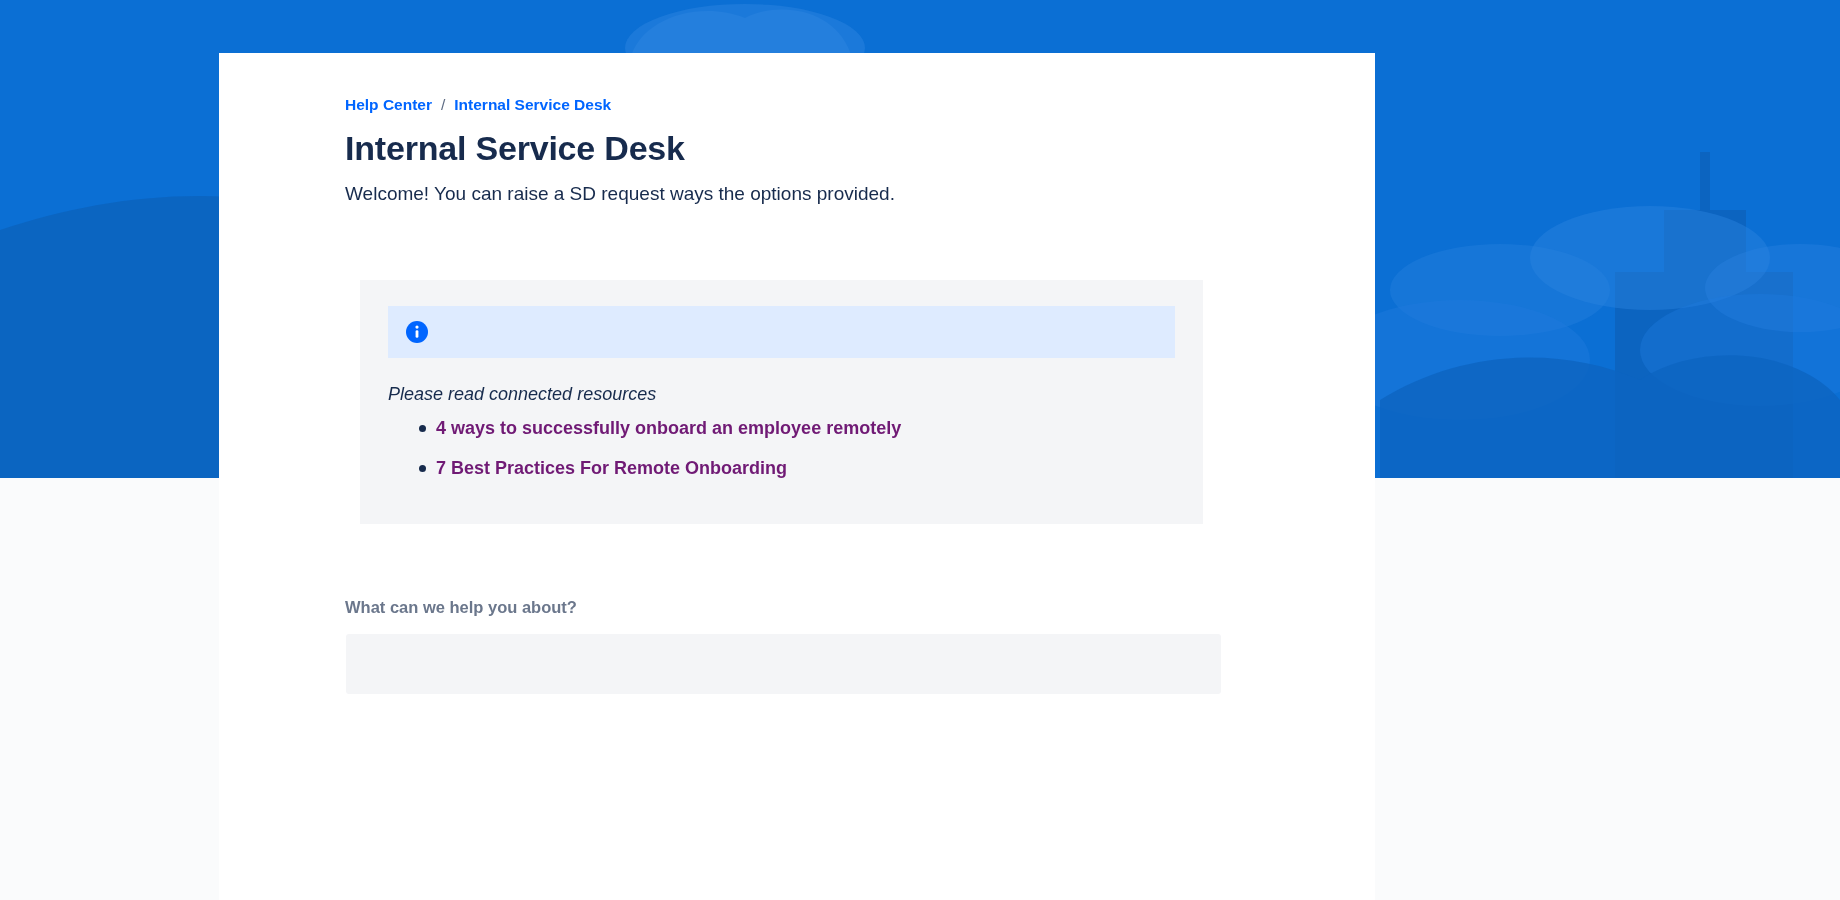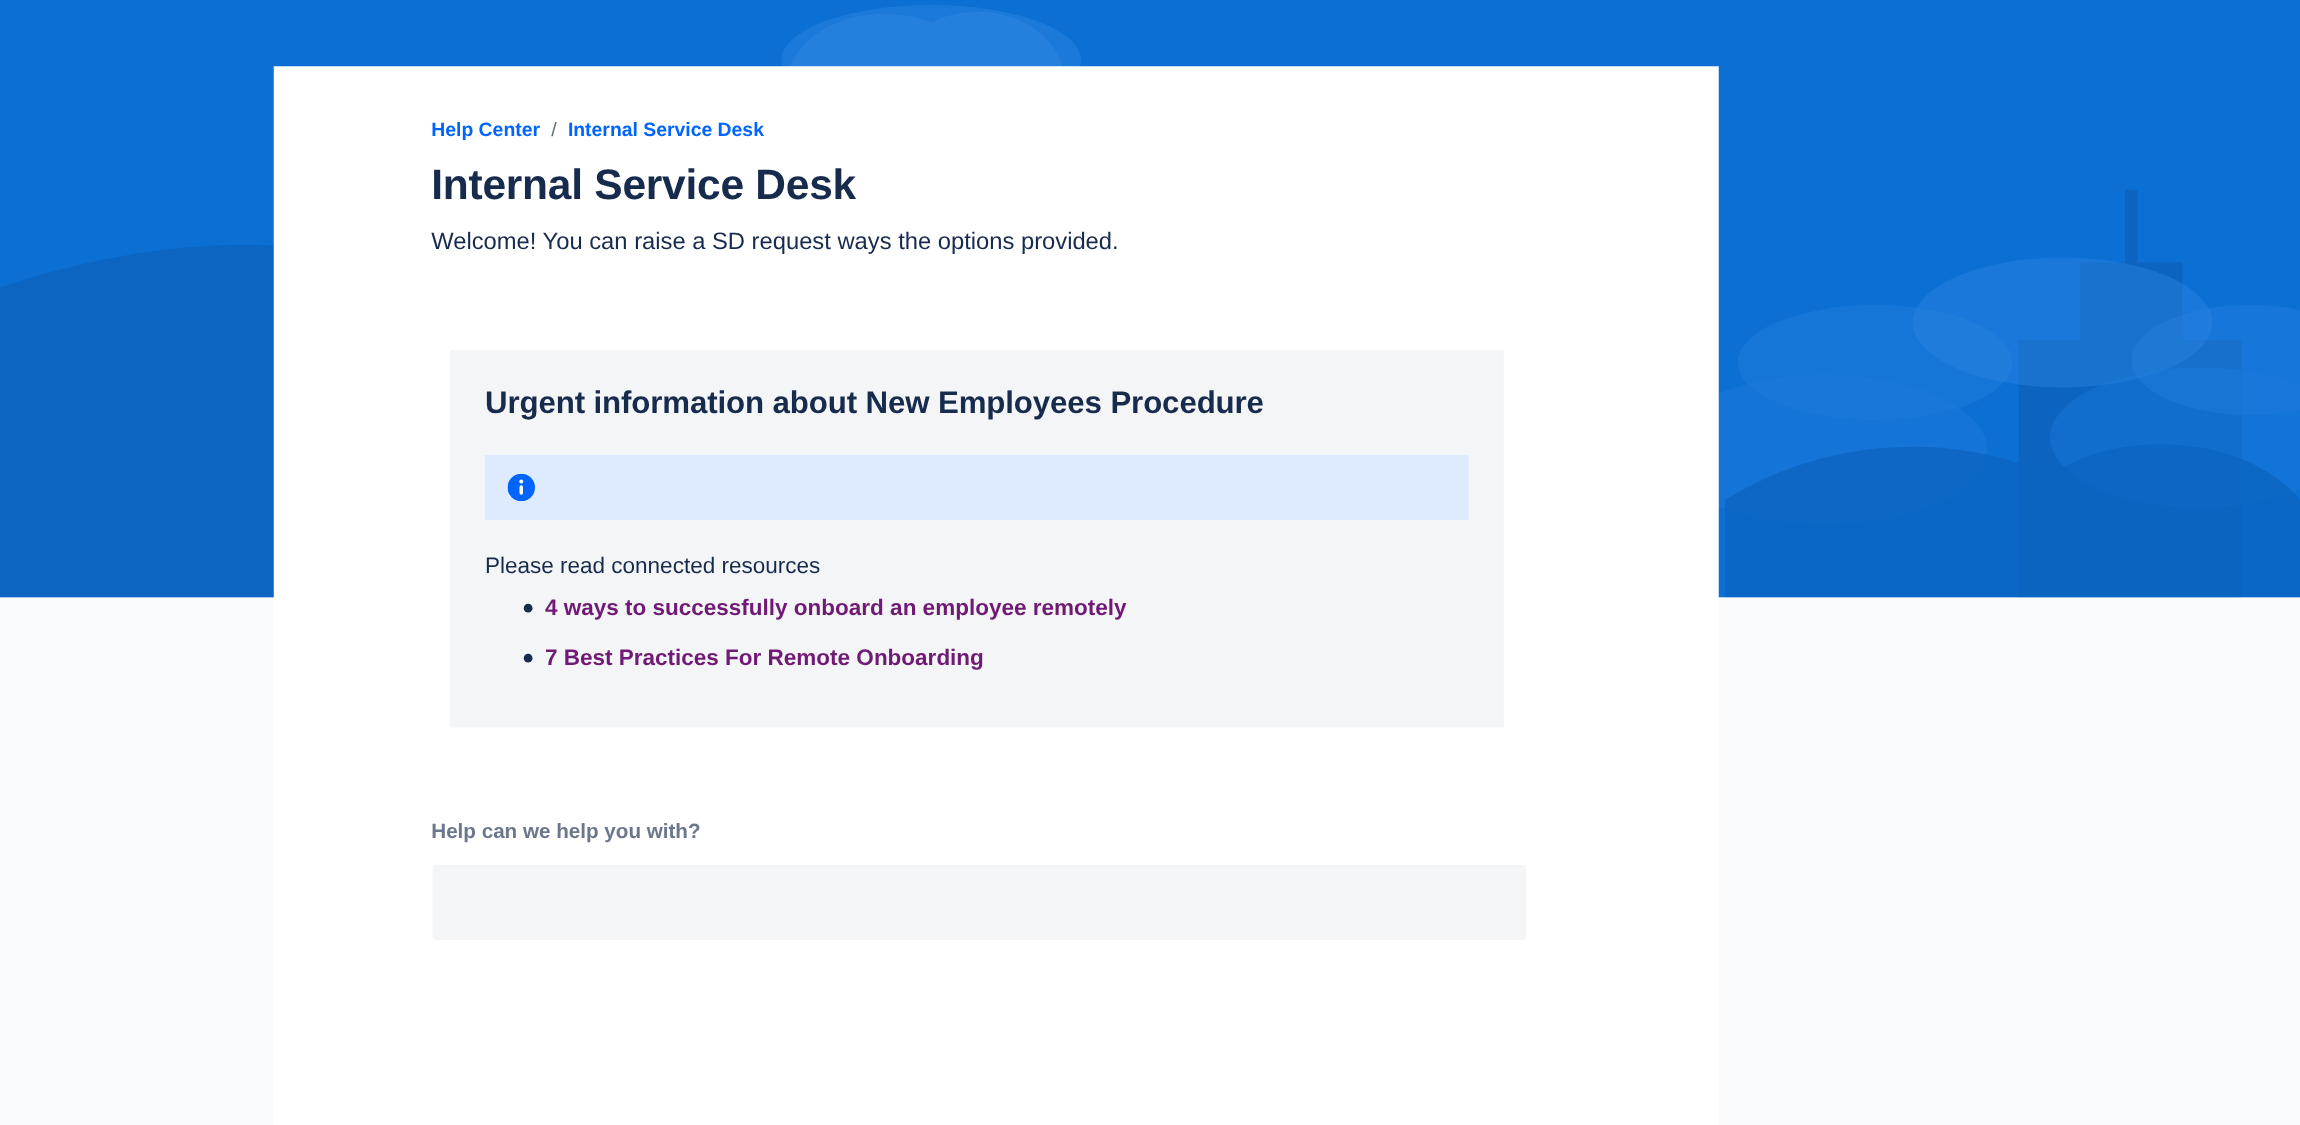--- a/index.html
+++ b/index.html
@@ -138,20 +138,21 @@
     color: #ff5630;
     font-weight: 700;
   }
 
   
   #resources-label {
     font-size: 18px;
     line-height: 28px;
     color: #172b4d;
     margin-bottom: 6px;
+    font-style: italic;
   }
   #resource-list {
     list-style: none;
     margin: 0;
     padding: 0;
   }
   #resource-list li {
     position: relative;
     padding-left: 48px;
     margin-bottom: 12px;
@@ -229,21 +230,20 @@
     <nav class="breadcrumb">
       <a href="#">Help Center</a>
       <span class="sep">/</span>
       <a href="#">Internal Service Desk</a>
     </nav>
 
     <h1 id="title">Internal Service Desk</h1>
     <p id="subtitle">Welcome! You can raise a SD request ways the options provided.</p>
 
     <section id="announcement">
-      <h2>Urgent information about New Employees Procedure</h2>
 
       <div id="info-note">
         <span class="info-icon">
           <svg viewBox="0 0 22 22" width="22" height="22">
             <circle cx="11" cy="11" r="11" fill="#0065ff"></circle>
             <circle cx="11" cy="6.1" r="1.6" fill="#ffffff"></circle>
             <rect x="9.6" y="9.2" width="2.8" height="7.6" rx="1.4" fill="#ffffff"></rect>
           </svg>
         </span>
       </div>
@@ -253,18 +253,18 @@
         <li>
           <a href="#">4 ways to successfully onboard an employee remotely</a>
         </li>
         <li>
           <a href="#">7 Best Practices For Remote Onboarding</a>
         </li>
       </ul>
     </section>
 
     <section id="help-section">
-      <div id="help-label">Help can we help you with?</div>
+      <div id="help-label">What can we help you about?</div>
       <input id="search-box" type="text" placeholder="" style="">
     </section>
 
   </div>
 </div>
 
 </body></html>

